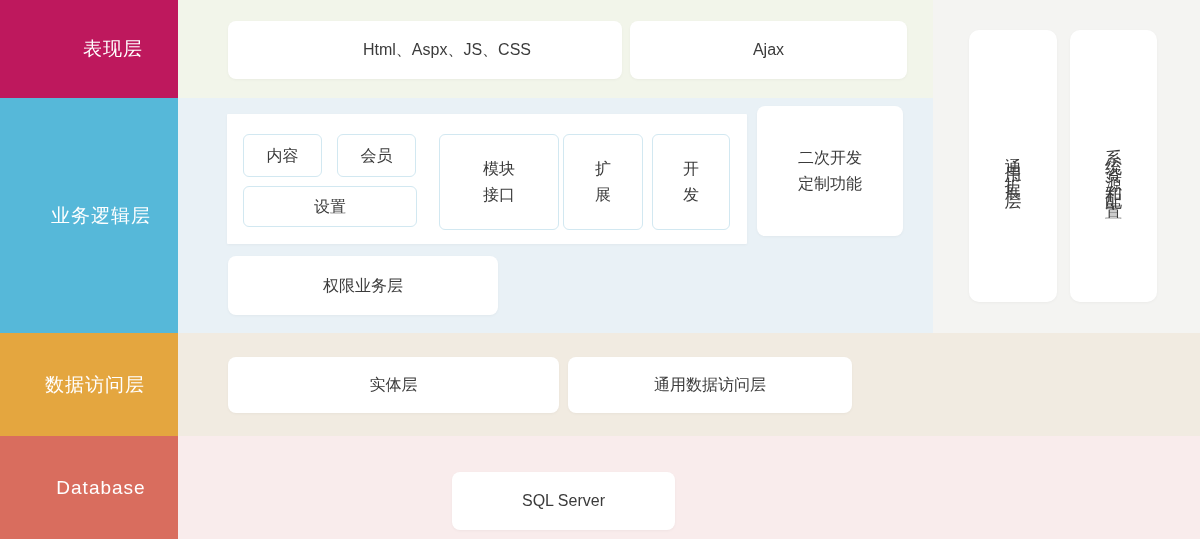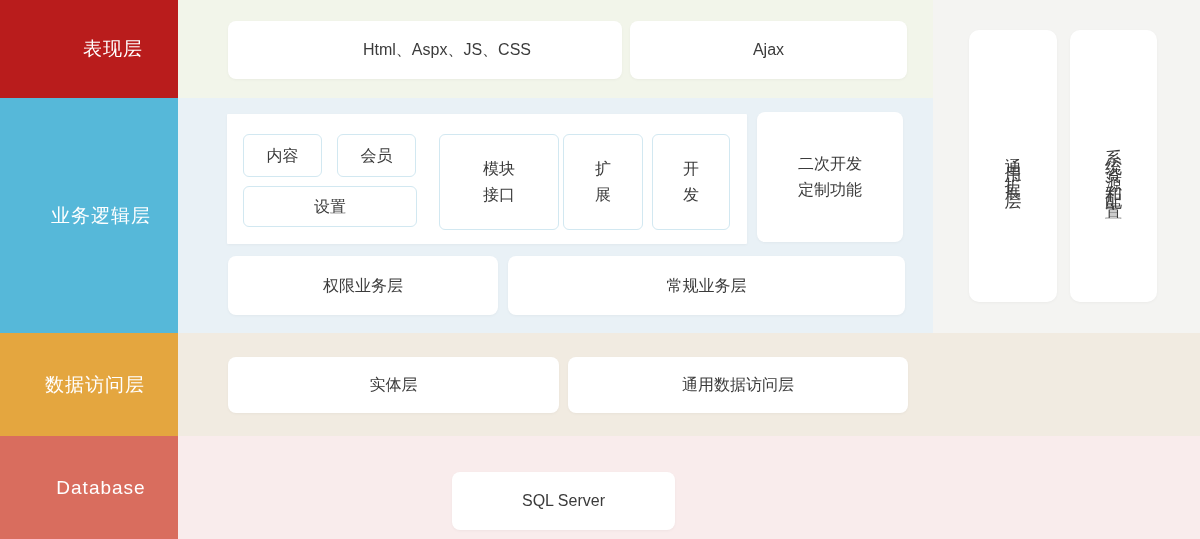--- a/index.html
+++ b/index.html
@@ -28,25 +28,25 @@
   .wbox{
     position:absolute;background:#fff;border-radius:8px;
     display:flex;align-items:center;justify-content:center;
     font-size:16px;color:#3b3b3b;text-align:center;
     box-shadow:0 1px 3px rgba(0,0,0,0.04);
     white-space:pre-line;line-height:1.6;box-sizing:border-box;
   }
   .box-web{left:228px;top:21px;width:394px;height:58px;padding-left:44px;}
   .box-ajax{left:630px;top:21px;width:277px;height:58px;}
   .modules-container{left:227px;top:114px;width:520px;height:130px;border-radius:1px;}
-  .box-customdev{left:757px;top:112px;width:146px;height:130px;}
+  .box-customdev{left:757px;top:106px;width:146px;height:130px;}
   .box-permission{left:228px;top:256px;width:270px;height:59px;}
   .box-general-biz{left:508px;top:256px;width:397px;height:59px;}
   .box-entity{left:228px;top:357px;width:331px;height:56px;}
-  .box-general-da{left:568px;top:357px;width:340px;height:56px;}
+  .box-general-da{left:568px;top:357px;width:284px;height:56px;}
   .box-mysql{left:227px;top:456px;width:215px;height:58px;}
   .box-sqlserver{left:452px;top:456px;width:223px;height:58px;margin-top:16px;}
   .box-oracle{left:683px;top:456px;width:221px;height:58px;}
   
   .ibox{
     position:absolute;background:#fff;border:1px solid #d2e8f1;border-radius:6px;
     display:flex;align-items:center;justify-content:center;
     font-size:16px;color:#3b3b3b;text-align:center;
     white-space:pre-line;line-height:1.6;box-sizing:border-box;
   }
@@ -73,21 +73,21 @@
 <body>
 
 <div class="stage">
 
   <div class="band band-presentation" style="background-color: rgb(242, 245, 234);"></div>
   <div class="band band-business" style="background-color: rgb(233, 241, 246);"></div>
   <div class="band band-right" style="background-color: rgb(244, 244, 242);"></div>
   <div class="band band-dataaccess" style="background-color: rgb(241, 235, 225);"></div>
   <div class="band band-database" style="background-color: rgb(249, 236, 236);"></div>
 
-  <div class="layer-side side-presentation" style="background-color: #b91c1c;">表现层</div>
+  <div class="layer-side side-presentation" style="background-color: #be185d;">表现层</div>
   <div class="layer-side side-business" style="background-color: rgb(86, 184, 217);">业务逻辑层</div>
   <div class="layer-side side-dataaccess" style="background-color: rgb(228, 166, 63); text-align: right;">数据访问层</div>
   <div class="layer-side side-database" style="background-color: rgb(217, 109, 94);">Database</div>
 
   <div class="wbox box-web">Html、Aspx、JS、CSS</div>
   <div class="wbox box-ajax">Ajax</div>
 
   <div class="wbox modules-container">
     <div class="ibox ibox-content">内容</div>
     <div class="ibox ibox-member">会员</div>
@@ -95,21 +95,20 @@
     <div class="ibox ibox-modint">模块
 接口</div>
     <div class="ibox ibox-ext">扩
 展</div>
     <div class="ibox ibox-dev">开
 发</div>
   </div>
   <div class="wbox box-customdev">二次开发
 定制功能</div>
   <div class="wbox box-permission">权限业务层</div>
-  <div class="wbox box-general-biz">常规业务层</div>
 
   <div class="vpanel vpanel-ext">
     <span class="vtext">通用扩展层</span>
   </div>
   <div class="vpanel vpanel-sys">
     <span class="vtext">系统资源和配置</span>
   </div>
 
   <div class="wbox box-entity">实体层</div>
   <div class="wbox box-general-da">通用数据访问层</div>

